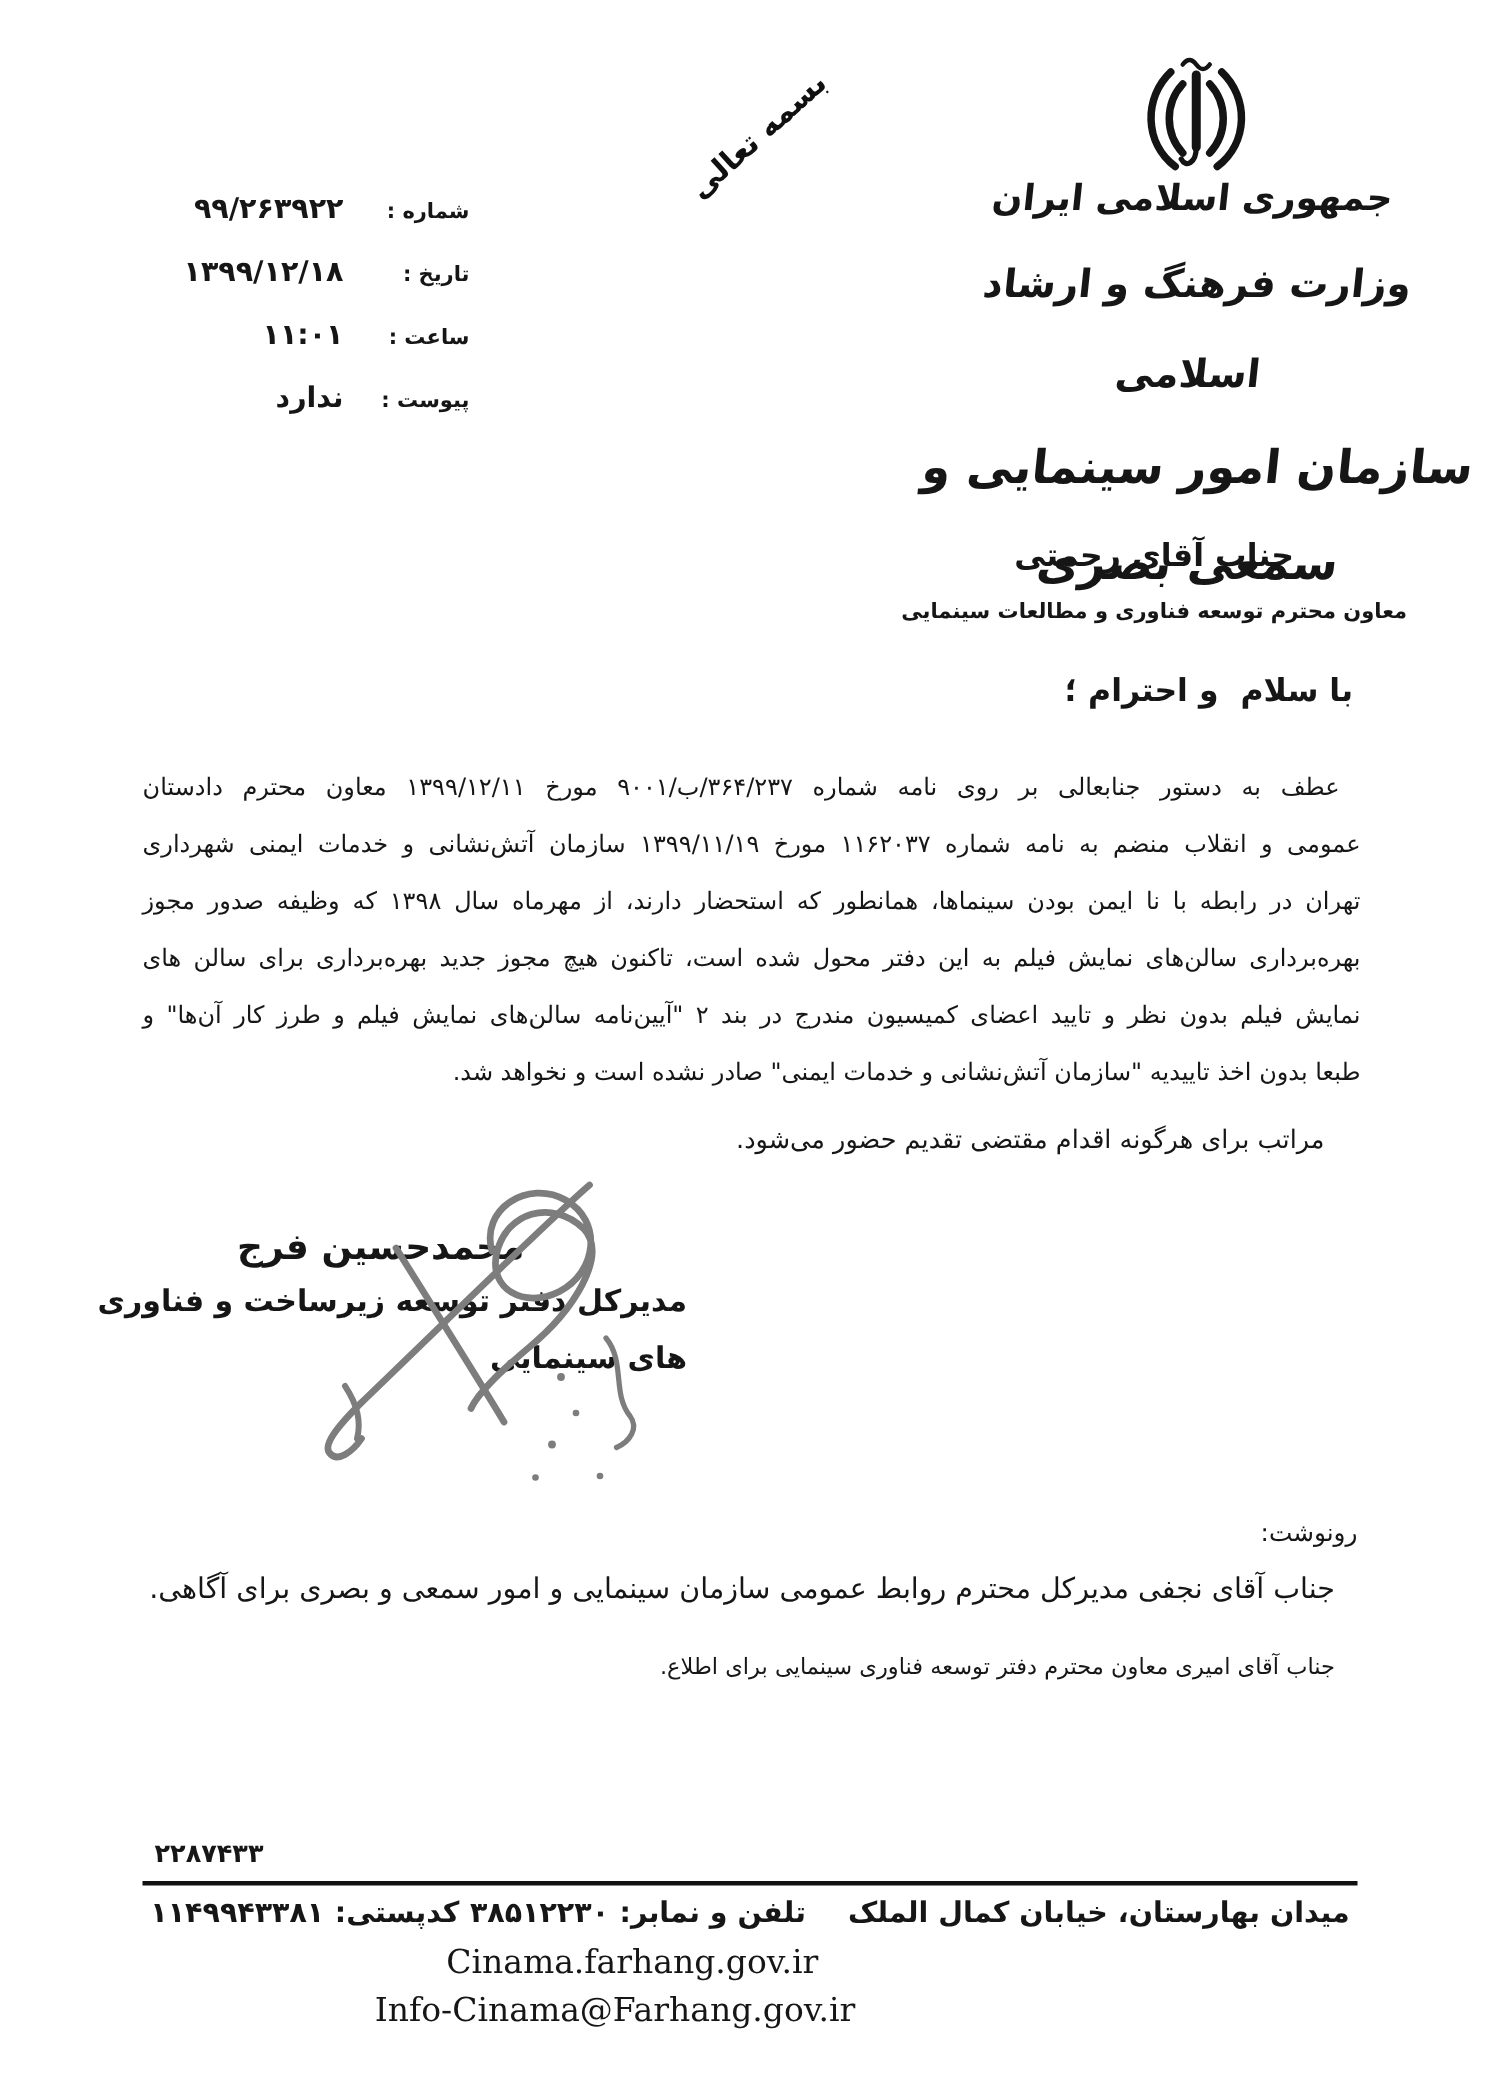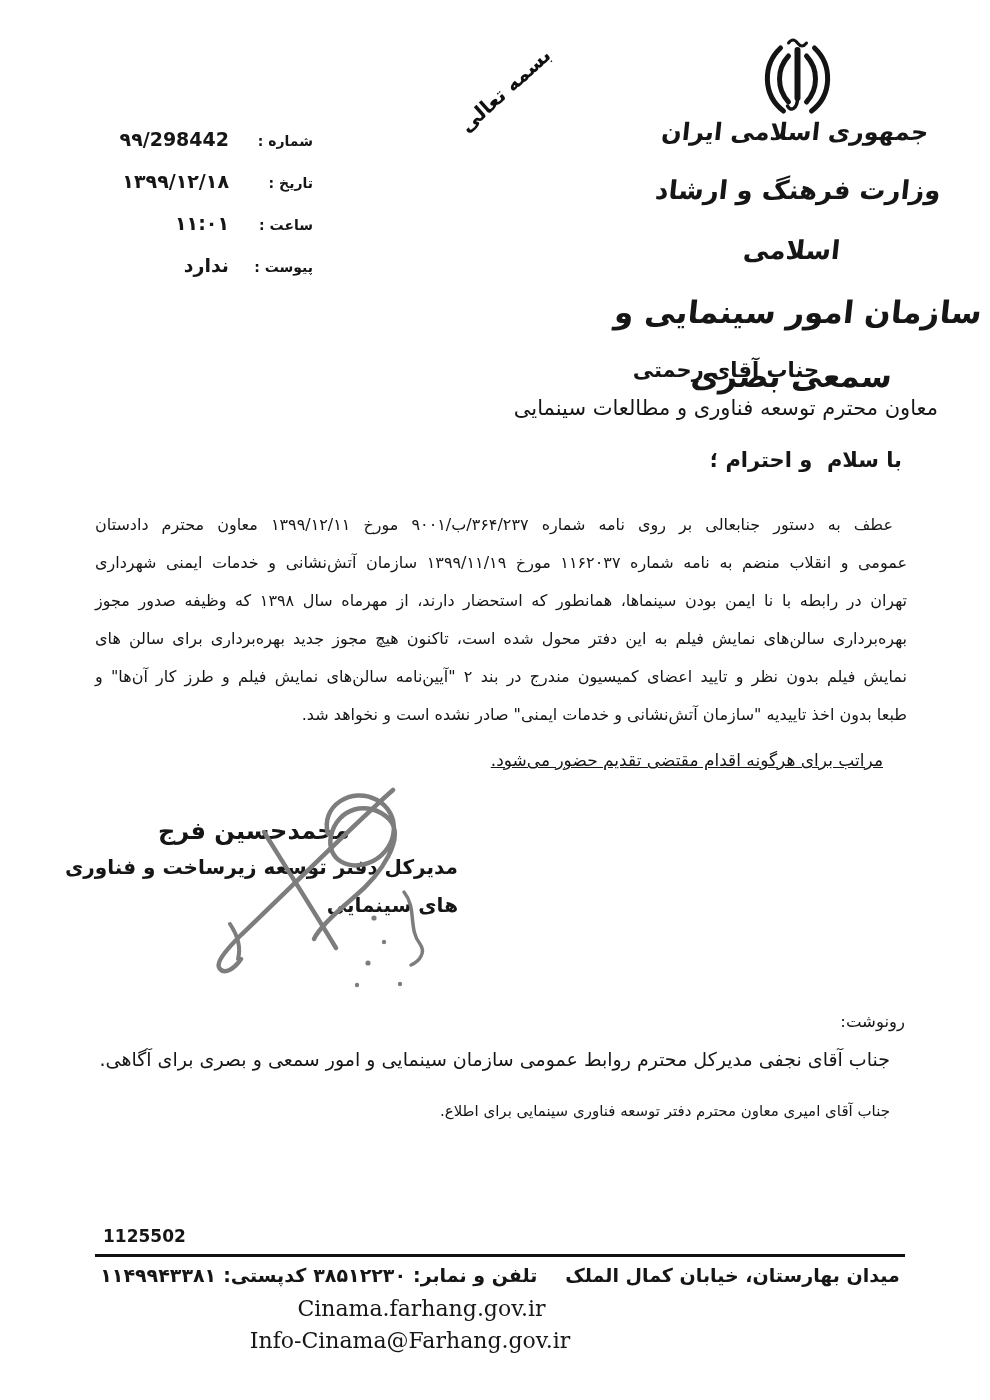--- a/index.html
+++ b/index.html
@@ -31,33 +31,33 @@
 
   
   .meta{left:95px;top:128px;width:218px;}
   .meta-row{display:flex;direction:rtl;align-items:baseline;height:42px;}
   .meta-label{width:84px;font-size:14px;font-weight:bold;text-align:right;}
   .meta-value{flex:1;font-size:19px;font-weight:bold;text-align:right;padding-left:4px;}
 
   
   .recipient{right:52px;top:352px;text-align:center;}
   .recip-1{font-size:21px;font-weight:bold;line-height:36px;}
-  .recip-2{font-size:21px;font-weight:normal;line-height:40px;}
+  .recip-2{font-size:14px;font-weight:bold;line-height:40px;}
   .salutation{right:88px;top:448px;font-size:21px;font-weight:bold;white-space:pre;}
 
   
   .body-block{left:95px;top:506px;width:812px;}
   .bline{
     font-size:16px;line-height:38px;height:38px;
     text-align:justify;text-align-last:justify;
     text-justify:inter-word;white-space:nowrap;
   }
   .bline.indent{padding-right:14px;}
   .bline.last{text-align-last:right;white-space:normal;}
-  .closing{right:107px;top:750px;font-size:17px;text-decoration:underline;}
+  .closing{right:107px;top:750px;font-size:17px;}
 
   
   .sig-block{left:60px;top:814px;width:398px;text-align:right;}
   .sig-name{font-size:24px;font-weight:bold;line-height:34px;padding-left:98px;text-align:left;}
   .sig-name-inner{display:inline-block;}
   .sig-title{font-size:20px;font-weight:bold;line-height:38px;}
   .sig-svg{left:168px;top:778px;width:278px;height:232px;}
 
   
   .cc-head{right:85px;top:1012px;font-size:16.5px;}
@@ -103,21 +103,21 @@
 
   <div class="abs org-block">
     <div class="org-line l1">جمهوری اسلامی ایران</div>
     <div class="org-line l2">وزارت فرهنگ و ارشاد اسلامی</div>
     <div class="org-line l3">سازمان امور سینمایی و سمعی بصری</div>
   </div>
 
   <div class="abs meta">
     <div class="meta-row">
       <span class="meta-label">شماره :</span>
-      <span class="meta-value">۹۹/298442</span>
+      <span class="meta-value">۹۹/۲۶۳۹۲۲</span>
     </div>
     <div class="meta-row">
       <span class="meta-label">تاریخ :</span>
       <span class="meta-value">۱۳۹۹/۱۲/۱۸</span>
     </div>
     <div class="meta-row">
       <span class="meta-label">ساعت :</span>
       <span class="meta-value">۱۱:۰۱</span>
     </div>
     <div class="meta-row">
@@ -161,21 +161,21 @@
       <circle cx="200" cy="185" r="2.6" fill="#7d7d7d" stroke="none"></circle>
       <circle cx="232" cy="206" r="2.2" fill="#7d7d7d" stroke="none"></circle>
       <circle cx="189" cy="207" r="2.2" fill="#7d7d7d" stroke="none"></circle>
     </g>
   </svg>
 
   <div class="abs cc-head">رونوشت:</div>
   <div class="abs cc-item-1">جناب آقای نجفی مدیرکل محترم روابط عمومی سازمان سینمایی و امور سمعی و بصری برای آگاهی.</div>
   <div class="abs cc-item-2">جناب آقای امیری معاون محترم دفتر توسعه فناوری سینمایی برای اطلاع.</div>
 
-  <div class="abs doc-number">1125502</div>
+  <div class="abs doc-number">۲۲۸۷۴۳۳</div>
   <div class="abs footer-rule"></div>
 
   <div class="abs contact">
     <span>میدان بهارستان، خیابان کمال الملک</span>
     <span class="pair">
       <span>تلفن و نمابر:</span>
       <span>۳۸۵۱۲۲۳۰</span>
       <span>کدپستی:</span>
       <span>۱۱۴۹۹۴۳۳۸۱</span>
     </span>

